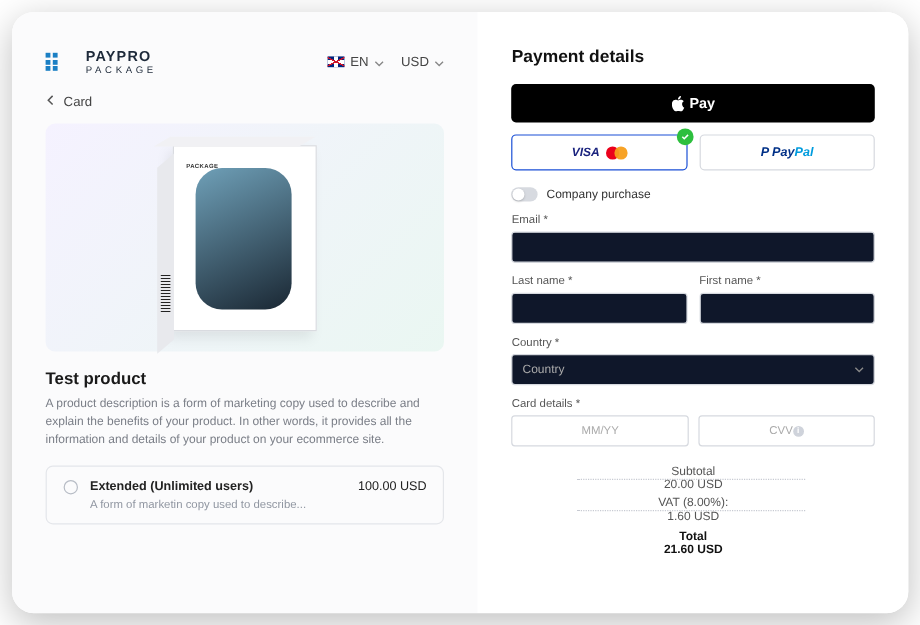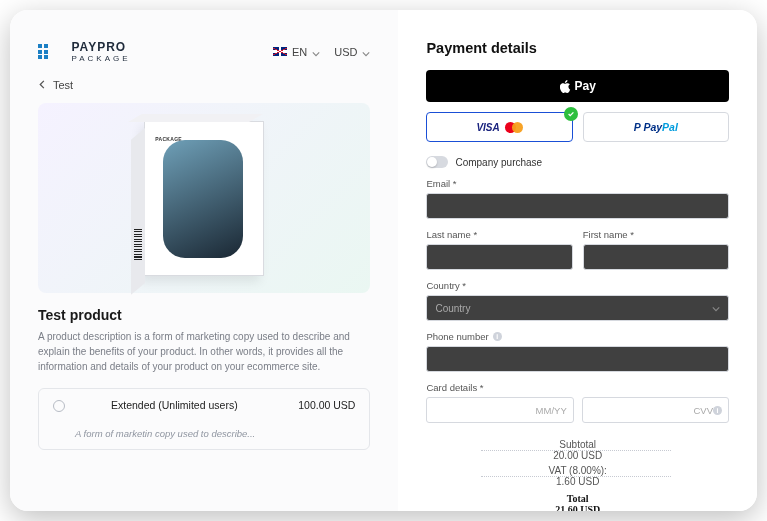--- a/index.html
+++ b/index.html
@@ -77,22 +77,22 @@
 .box::before{content:'';position:absolute;left:-14px;top:6px;width:14px;height:155px;background:#e8e9ed;transform:skewY(-40deg);transform-origin:top right;}
 .box::after{content:'';position:absolute;top:-8px;left:-10px;width:121px;height:8px;background:#f1f1f4;transform:skewX(-60deg);}
 .box-shape{position:absolute;top:18px;left:18px;width:80px;height:118px;background:linear-gradient(155deg,#6fa0b8,#1a2733);border-radius:22px;}
 .box-label{position:absolute;top:14px;left:10px;font-size:5px;font-weight:700;letter-spacing:0.3px;color:#333;line-height:1.2;}
 .box-barcode{position:absolute;bottom:14px;left:-11px;width:8px;height:32px;background:repeating-linear-gradient(#222 0 1px,transparent 1px 2.5px);}
 .prod-title{margin-top:14px;font-size:14px;font-weight:700;color:#1a1a1a;}
 .prod-desc{margin-top:6px;font-size:10px;line-height:1.5;color:#7a7e87;}
 .option{margin-top:14px;border:1px solid #e4e6ea;border-radius:6px;padding:10px 14px;display:flex;align-items:flex-start;gap:10px;}
 .radio{width:12px;height:12px;border:1.4px solid #b7bcc5;border-radius:50%;margin-top:1px;flex-shrink:0;}
 .option-body{flex:1;}
-.option-title{font-size:10.5px;font-weight:400;color:#222;margin-left:36px;}
-.option-desc{font-size:9.5px;color:#9096a1;margin-top:17px;font-style:italic;}
+.option-title{font-size:10.5px;font-weight:700;color:#222;}
+.option-desc{font-size:9.5px;color:#9096a1;margin-top:4px;}
 .option-price{font-size:10.5px;font-weight:400;color:#222;}
 h2.pay-h{font-size:14.5px;font-weight:700;color:#111;margin-bottom:14px;}
 .apple-btn{width:100%;height:32px;background:#000;color:#fff;border:none;border-radius:4px;display:flex;align-items:center;justify-content:center;gap:4px;font-size:12px;font-weight:600;cursor:pointer;}
 .methods{display:flex;gap:10px;margin-top:10px;}
 .method{flex:1;height:30px;border:1px solid #d6d9df;border-radius:4px;display:flex;align-items:center;justify-content:center;cursor:pointer;position:relative;gap:5px;}
 .method.selected{border:1.5px solid #1a4fd6;}
 .method .check{position:absolute;top:-6px;right:-6px;width:14px;height:14px;background:#2dbf3e;border-radius:50%;display:flex;align-items:center;justify-content:center;}
 .method .check svg{width:8px;height:8px;}
 .visa-t{font-size:10px;font-weight:800;font-style:italic;color:#1a237e;}
 .mc{display:flex;}
@@ -101,36 +101,36 @@
 .mc .y{background:#f79e1b;opacity:0.95;}
 .pp{font-size:10.5px;font-weight:800;font-style:italic;}
 .pp .p1{color:#003087;}
 .pp .p2{color:#009cde;}
 .toggle-row{display:flex;align-items:center;gap:7px;margin-top:14px;}
 .toggle{width:22px;height:12px;background:#d7dae0;border-radius:10px;position:relative;cursor:pointer;}
 .toggle::after{content:'';position:absolute;width:10px;height:10px;background:#fff;border-radius:50%;top:1px;left:1px;box-shadow:0 1px 2px rgba(0,0,0,0.2);}
 .toggle-label{font-size:10px;color:#333;}
 .field{margin-top:10px;}
 .field label{font-size:9.5px;color:#555;display:flex;align-items:center;gap:4px;}
-.field input,.field .input{width:100%;height:26px;border:1px solid #d6d9df;border-radius:3px;margin-top:4px;font-size:10px;padding:0 8px;background:#404040;}
+.field input,.field .input{width:100%;height:26px;border:1px solid #d6d9df;border-radius:3px;margin-top:4px;font-size:10px;padding:0 8px;background:#0f172a;}
 .field .input{display:flex;align-items:center;justify-content:space-between;color:#aaa;}
 .row2{display:flex;gap:10px;}
 .row2 .field{flex:1;}
 .info-icon{width:9px;height:9px;border-radius:50%;background:#cfd3db;display:inline-flex;align-items:center;justify-content:center;font-size:7px;color:#fff;font-weight:700;}
 .card-row{display:flex;gap:8px;margin-top:4px;}
 .card-num{flex:1.8;height:26px;border:1px solid #d6d9df;border-radius:3px;display:flex;align-items:center;gap:6px;padding:0 6px;font-size:10px;}
 .card-icon{width:16px;height:11px;background:#222;border-radius:2px;position:relative;}
 .card-icon::after{content:'';position:absolute;top:3px;left:0;right:0;height:2px;background:#fff;}
-.card-exp,.card-cvv{flex:1;height:26px;border:1px solid #d6d9df;border-radius:3px;font-size:9.5px;color:#aaa;display:flex;align-items:center;padding:0 6px;justify-content:flex-end;}
+.card-exp,.card-cvv{flex:1;height:26px;border:1px solid #d6d9df;border-radius:3px;font-size:9.5px;color:#aaa;display:flex;align-items:center;padding:0 6px;justify-content:center;}
 .totals{margin-top:14px;font-size:10px;}
 .trow{display:flex;justify-content:space-between;align-items:center;padding:2px 0;color:#555;flex-direction:column;}
 .trow.dotted{position:relative;}
 .trow.dotted::after{content:'';position:absolute;left:55px;right:58px;top:50%;border-top:1px dotted #c7cad2;z-index:0;}
 .trow span{background:inherit;position:relative;z-index:1;}
-.trow.total{font-weight:700;color:#111;margin-top:2px;font-family:Liberation Serif, serif;}
+.trow.total{font-weight:700;color:#111;margin-top:2px;}
 </style>
 </head>
 <body>
 
 <div class="window">
   <div class="left">
     <div class="topbar">
       <div class="logo">
         <div class="logo-icon">
           <span></span>
@@ -158,21 +158,21 @@
           <span class="chev"><svg viewBox="0 0 10 10">
                 <path d="M1 3l4 4 4-4" stroke="#888" stroke-width="1.4" fill="none"></path>
               </svg></span>
         </div>
       </div>
     </div>
     <div class="back">
       <span class="back-icon"><svg viewBox="0 0 10 10">
             <path d="M6.5 1L2.5 5l4 4" stroke="#555" stroke-width="1.4" fill="none"></path>
           </svg></span>
-      <span>Test</span>
+      <span>Card</span>
     </div>
     <div class="product-img-wrap">
       <div class="box">
         <div class="box-label">PACKAGE</div>
         <div class="box-shape"></div>
         <div class="box-barcode"></div>
       </div>
     </div>
     <div class="prod-title">Test product</div>
     <div class="prod-desc">A product description is a form of marketing copy used to describe and explain the benefits of your product. In other words, it provides all the information and details of your product on your ecommerce site.</div>
@@ -232,27 +232,20 @@
     <div class="field">
       <label>Country *</label>
       <div class="input">
         <span>Country</span>
         <span class="chev"><svg viewBox="0 0 10 10">
               <path d="M1 3l4 4 4-4" stroke="#888" stroke-width="1.4" fill="none"></path>
             </svg></span>
       </div>
     </div>
     <div class="field">
-      <label>
-          <span>Phone number</span>
-          <span class="info-icon">i</span>
-        </label>
-      <input type="text" style="">
-    </div>
-    <div class="field">
       <label>Card details *</label>
       <div class="card-row">
         <div class="card-exp">
             <span>MM/YY</span>
           </div>
         <div class="card-cvv">
             <span>CVV</span>
             <span class="info-icon">i</span>
           </div>
       </div>

